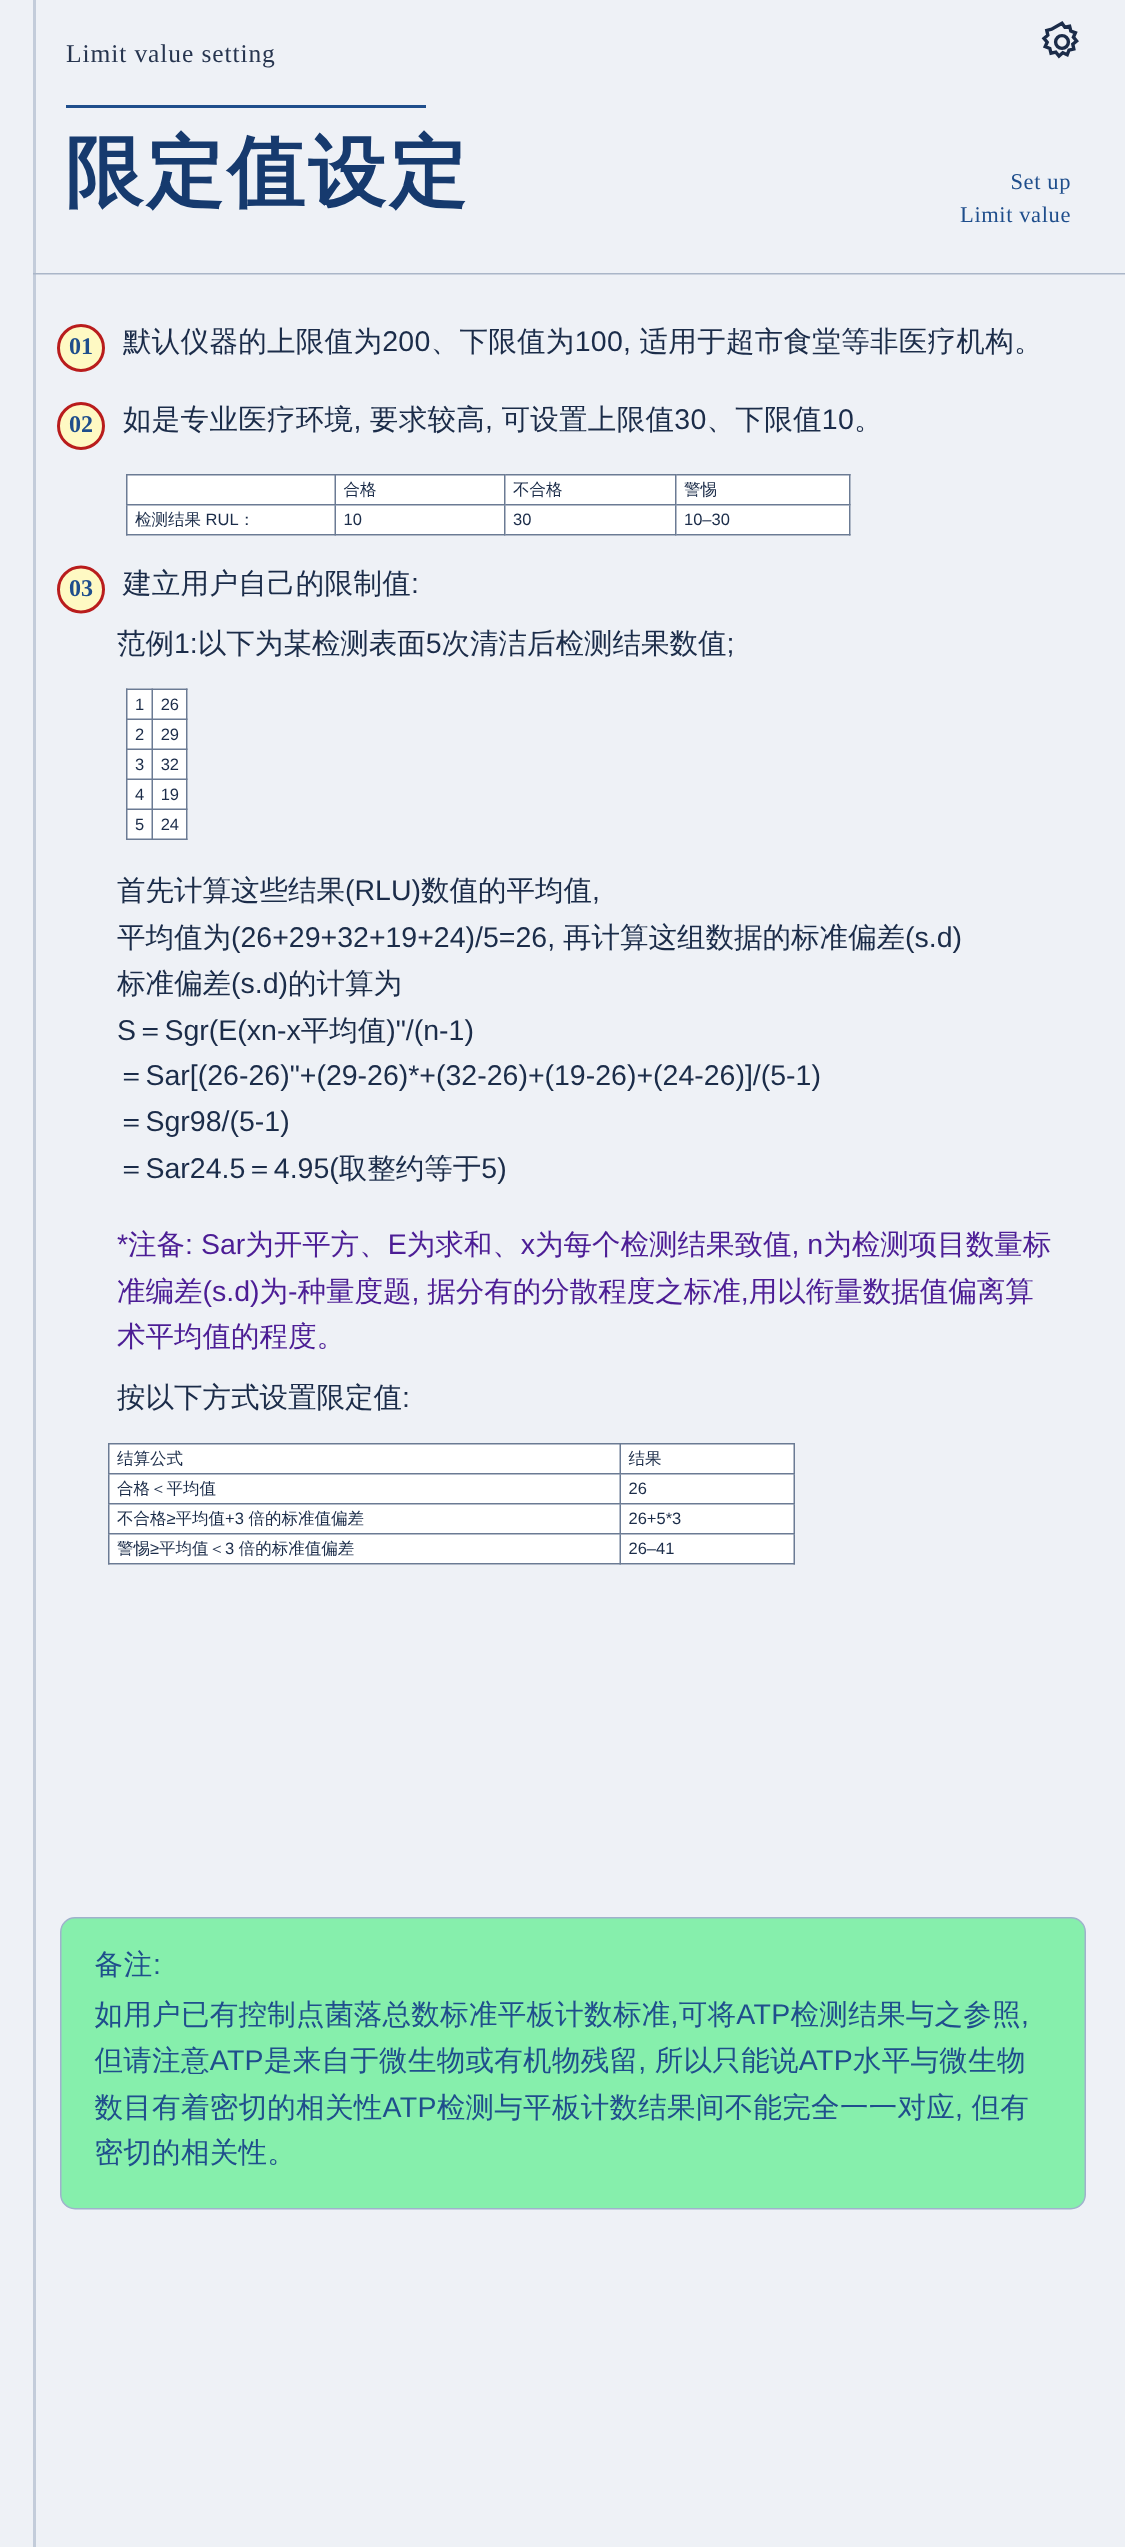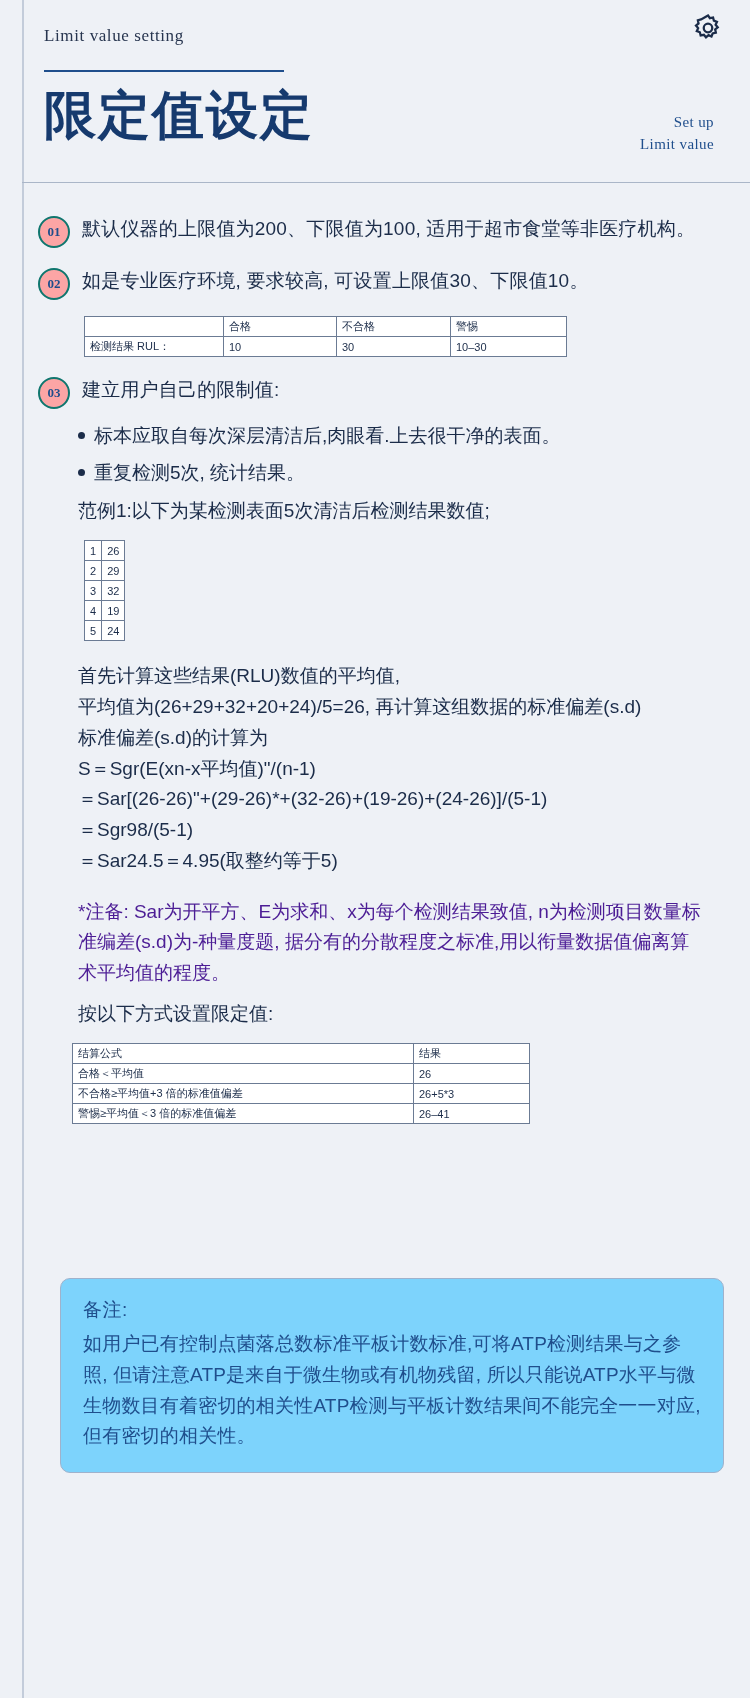--- a/index.html
+++ b/index.html
@@ -104,30 +104,30 @@
   .item {
     display: flex;
     align-items: flex-start;
     margin-top: 18px;
   }
   .num {
     flex: 0 0 auto;
     width: 28px;
     height: 28px;
     border-radius: 50%;
-    border: 2px solid #0f766e;
+    border: 2px solid #b91c1c;
     color: #1f4e8c;
-    font-size: 13px;
+    font-size: 16px;
     font-weight: bold;
     display: flex;
     align-items: center;
     justify-content: center;
     margin-right: 12px;
     margin-top: 2px;
-    background: #fca5a5;
+    background: #fef9c3;
     font-family: "Liberation Serif", serif;
   }
   .item-text {
     font-size: 19px;
     line-height: 1.55;
     color: #1b2c49;
     letter-spacing: 0.2px;
   }
   .sub-bullets {
     margin: 12px 0 0 40px;
@@ -185,26 +185,26 @@
     color: #1b2c49;
   }
   .note-block {
     margin: 20px 16px 0 40px;
     font-size: 19px;
     line-height: 1.62;
     color: #4c1d95;
   }
   .remark {
     position: absolute;
-    left: 60px;
+    left: 40px;
     right: 26px;
     top: 1278px;
     border: 1px solid #9fb2cc;
     border-radius: 10px;
-    background: #7dd3fc;
+    background: #86efac;
     padding: 18px 20px 20px 22px;
     box-sizing: border-box;
     color: #1f4e8c;
   }
   .remark-title {
     font-size: 19px;
     margin-bottom: 6px;
     letter-spacing: 0.5px;
   }
   .remark-body {
@@ -271,30 +271,20 @@
         </tr>
       </tbody>
         </table>
     </div>
 
     <div class="item">
       <div class="num">03</div>
       <div class="item-text">建立用户自己的限制值:</div>
     </div>
 
-    <div class="sub-bullets">
-      <div class="bullet-line">
-        <span class="dot"></span>
-        <span>标本应取自每次深层清洁后,肉眼看.上去很干净的表面。</span>
-      </div>
-      <div class="bullet-line">
-        <span class="dot"></span>
-        <span>重复检测5次, 统计结果。</span>
-      </div>
-    </div>
 
     <div class="plain-line">范例1:以下为某检测表面5次清洁后检测结果数值;</div>
 
     <div class="tbl-wrap-2">
       <table class="dtable">
         <tbody>
         <tr>
           <td>1</td>
           <td>26</td>
         </tr>
@@ -313,21 +303,21 @@
         <tr>
           <td>5</td>
           <td>24</td>
         </tr>
       </tbody>
         </table>
     </div>
 
     <div class="calc-block">
       <div>首先计算这些结果(RLU)数值的平均值,</div>
-      <div>平均值为(26+29+32+20+24)/5=26, 再计算这组数据的标准偏差(s.d)</div>
+      <div>平均值为(26+29+32+19+24)/5=26, 再计算这组数据的标准偏差(s.d)</div>
       <div>标准偏差(s.d)的计算为</div>
       <div>S＝Sgr(E(xn-x平均值)"/(n-1)</div>
       <div>＝Sar[(26-26)"+(29-26)*+(32-26)+(19-26)+(24-26)]/(5-1)</div>
       <div>＝Sgr98/(5-1)</div>
       <div>＝Sar24.5＝4.95(取整约等于5)</div>
     </div>
 
     <div class="note-block">*注备: Sar为开平方、E为求和、x为每个检测结果致值, n为检测项目数量标准编差(s.d)为-种量度题, 据分有的分散程度之标准,用以衔量数据值偏离算术平均值的程度。</div>
 
     <div class="plain-line" style="margin-top:10px;">按以下方式设置限定值:</div>

